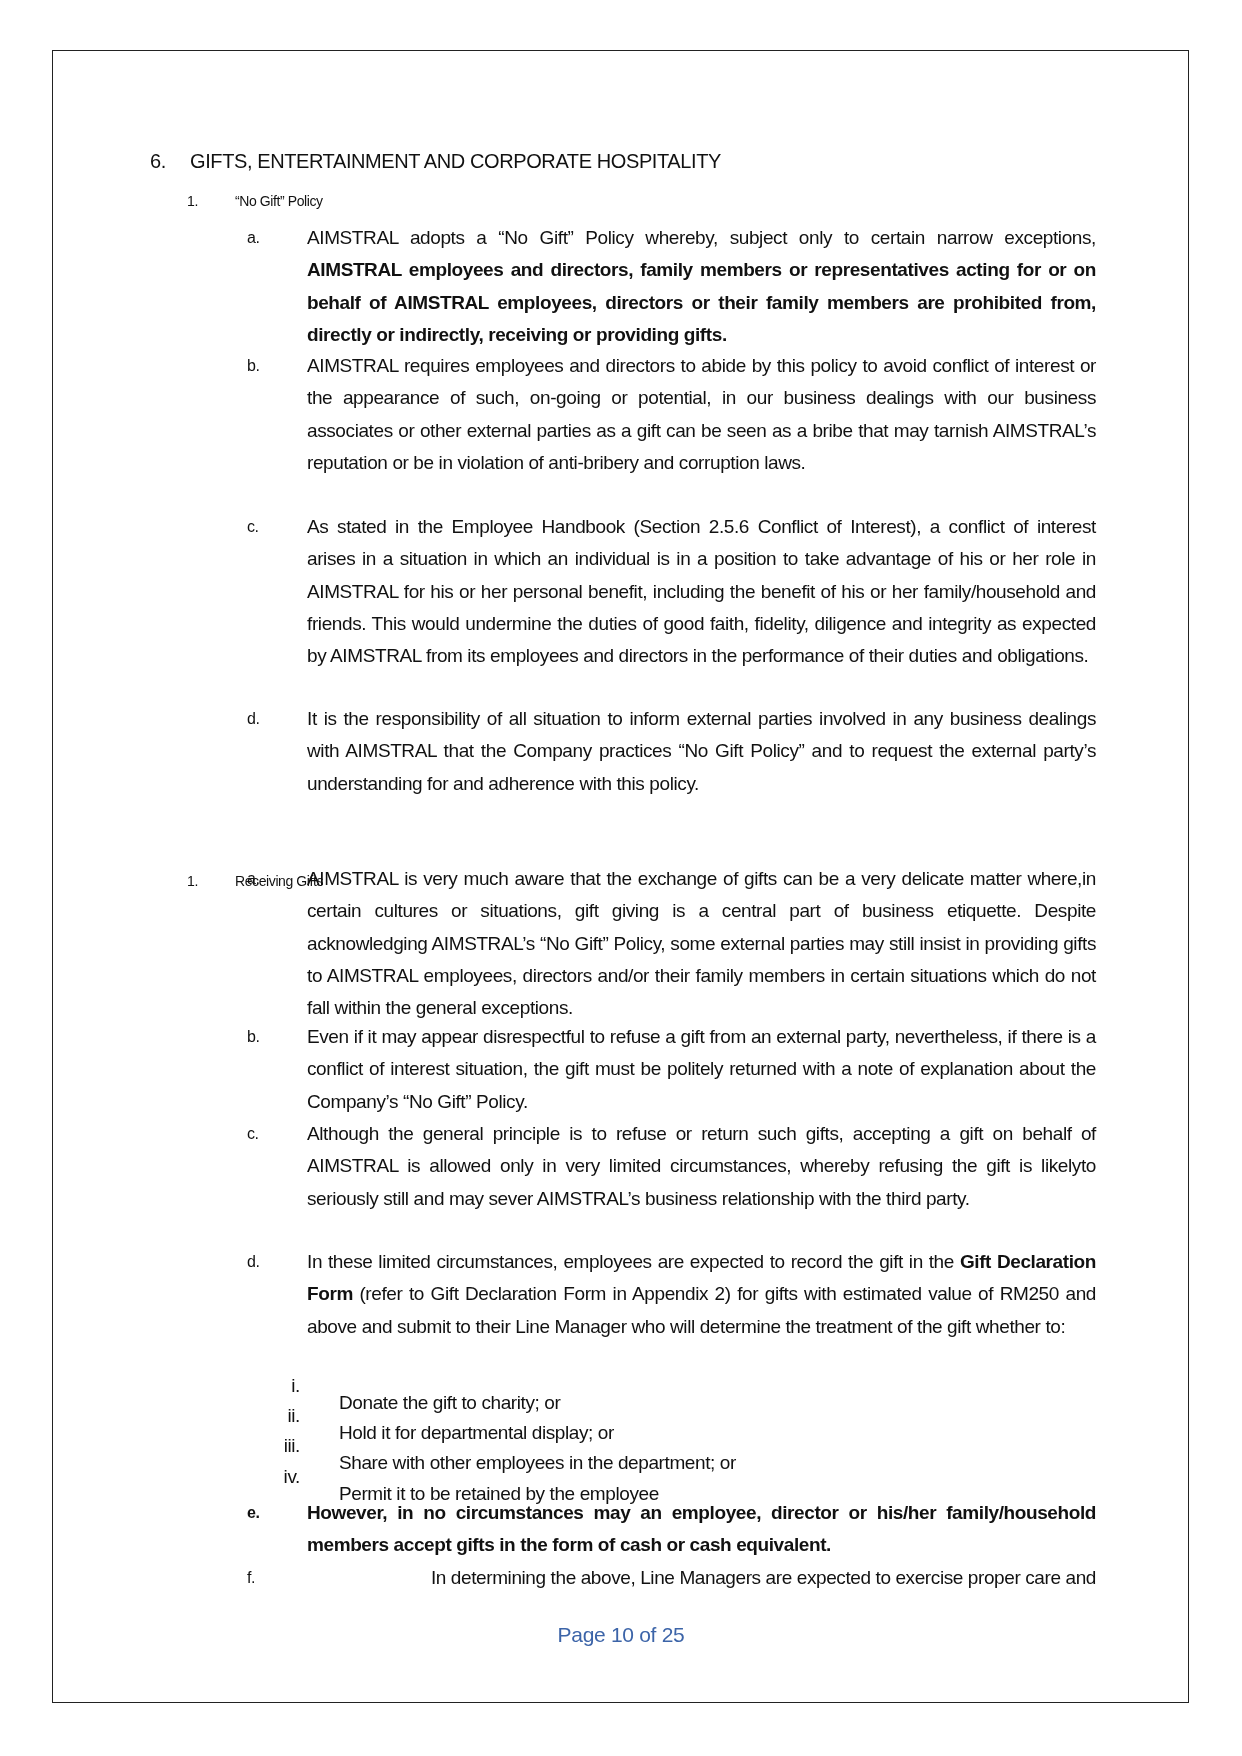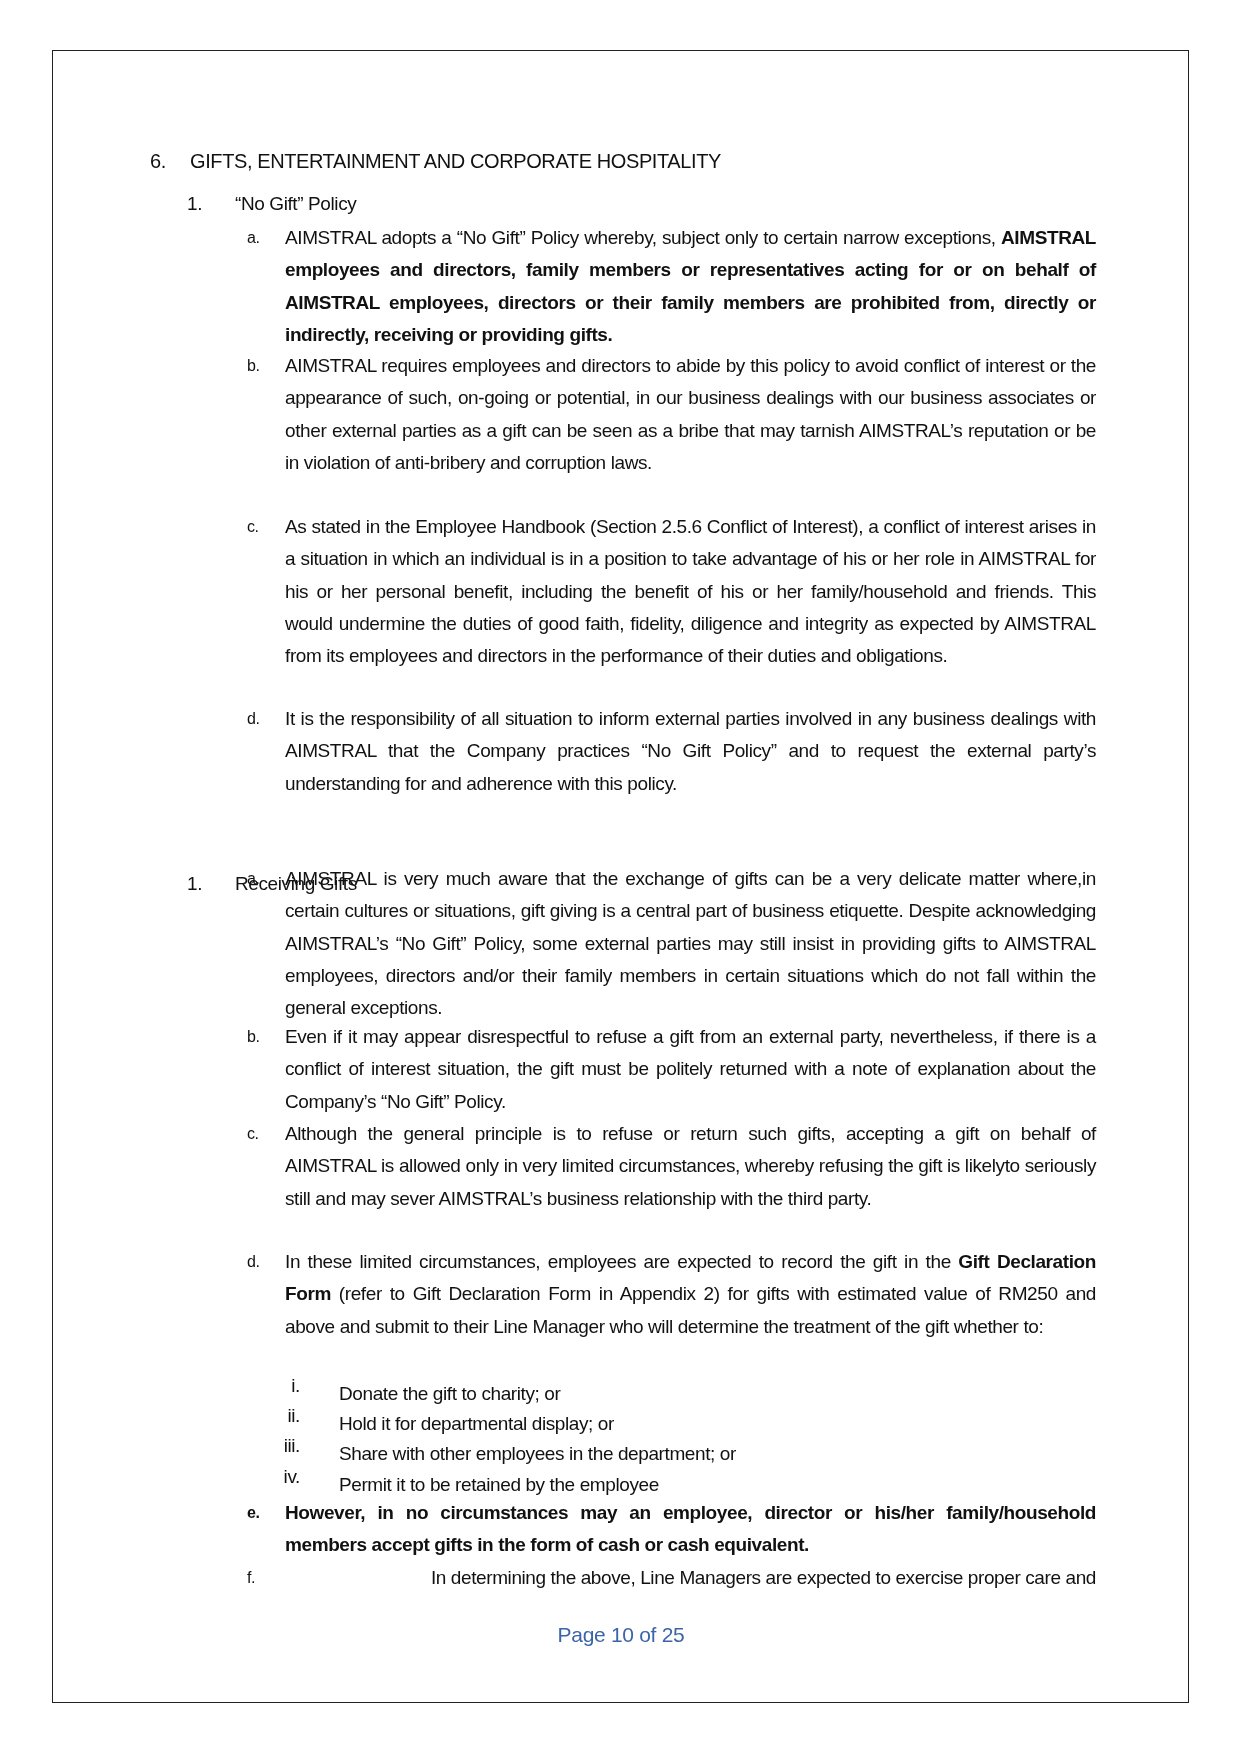--- a/index.html
+++ b/index.html
@@ -4,31 +4,31 @@
   <style>
     html, body { margin: 0; padding: 0; background: #ffffff; }
     body { width: 1242px; height: 1756px; position: relative; overflow: hidden;
       font-family: "Liberation Sans", sans-serif; color: #111; }
     .page-border { position: absolute; left: 52px; top: 50px; width: 1137px; height: 1653px;
       border: 1.5px solid #222; box-sizing: border-box; }
     .content { position: absolute; left: 0; top: 0; width: 1242px; }
     .heading { position: absolute; left: 150px; top: 150px; font-size: 20px; font-weight: normal;
       letter-spacing: -0.4px; white-space: nowrap; }
     .heading .num { display: inline-block; width: 40px; }
-    .sec { position: absolute; left: 187px; font-size: 19px; letter-spacing: -0.4px; white-space: nowrap; }
+    .sec { position: absolute; left: 187px; font-size: 14px; letter-spacing: -0.4px; white-space: nowrap; }
     .sec .num { display: inline-block; width: 48px; }
     .item { position: absolute; left: 247px; width: 849px; font-size: 19px; line-height: 32.3px;
       letter-spacing: -0.4px; }
     .item .lbl { position: absolute; left: 0; top: 0; font-size: 16px; }
-    .item .txt { display: block; margin-left: 38px; text-align: justify; }
+    .item .txt { display: block; margin-left: 60px; text-align: justify; }
     .item.last-left .txt { text-align: right; }
     .b { font-weight: bold; }
     .roman { position: absolute; font-size: 19px; letter-spacing: -0.4px; white-space: nowrap; }
     .roman .rn { display: inline-block; width: 52px; text-align: right; padding-right: 0; }
-    .roman .rt { position: absolute; left: 56px; top: 8px; }
+    .roman .rt { position: absolute; left: 56px; top: 17px; }
     .footer { position: absolute; left: 0; width: 1242px; top: 1623px; text-align: center;
       color: #3c64a8; font-size: 21px; letter-spacing: -0.3px; }
   </style>
 </head>
 <body>
 
 <div class="page-border"></div>
 
 <div class="content">
 

